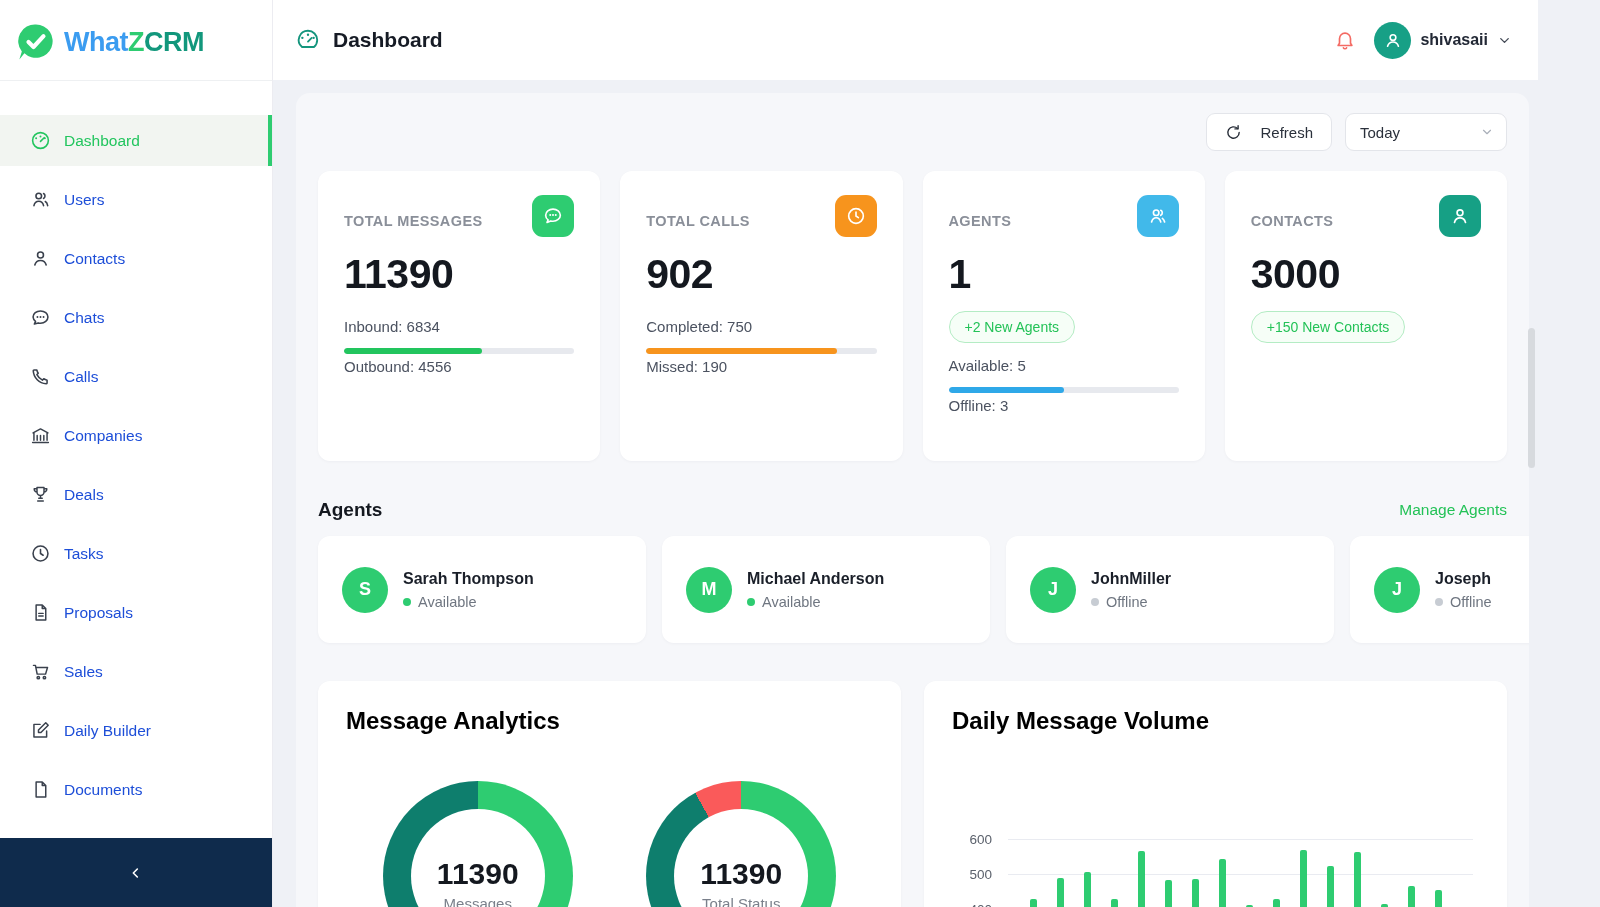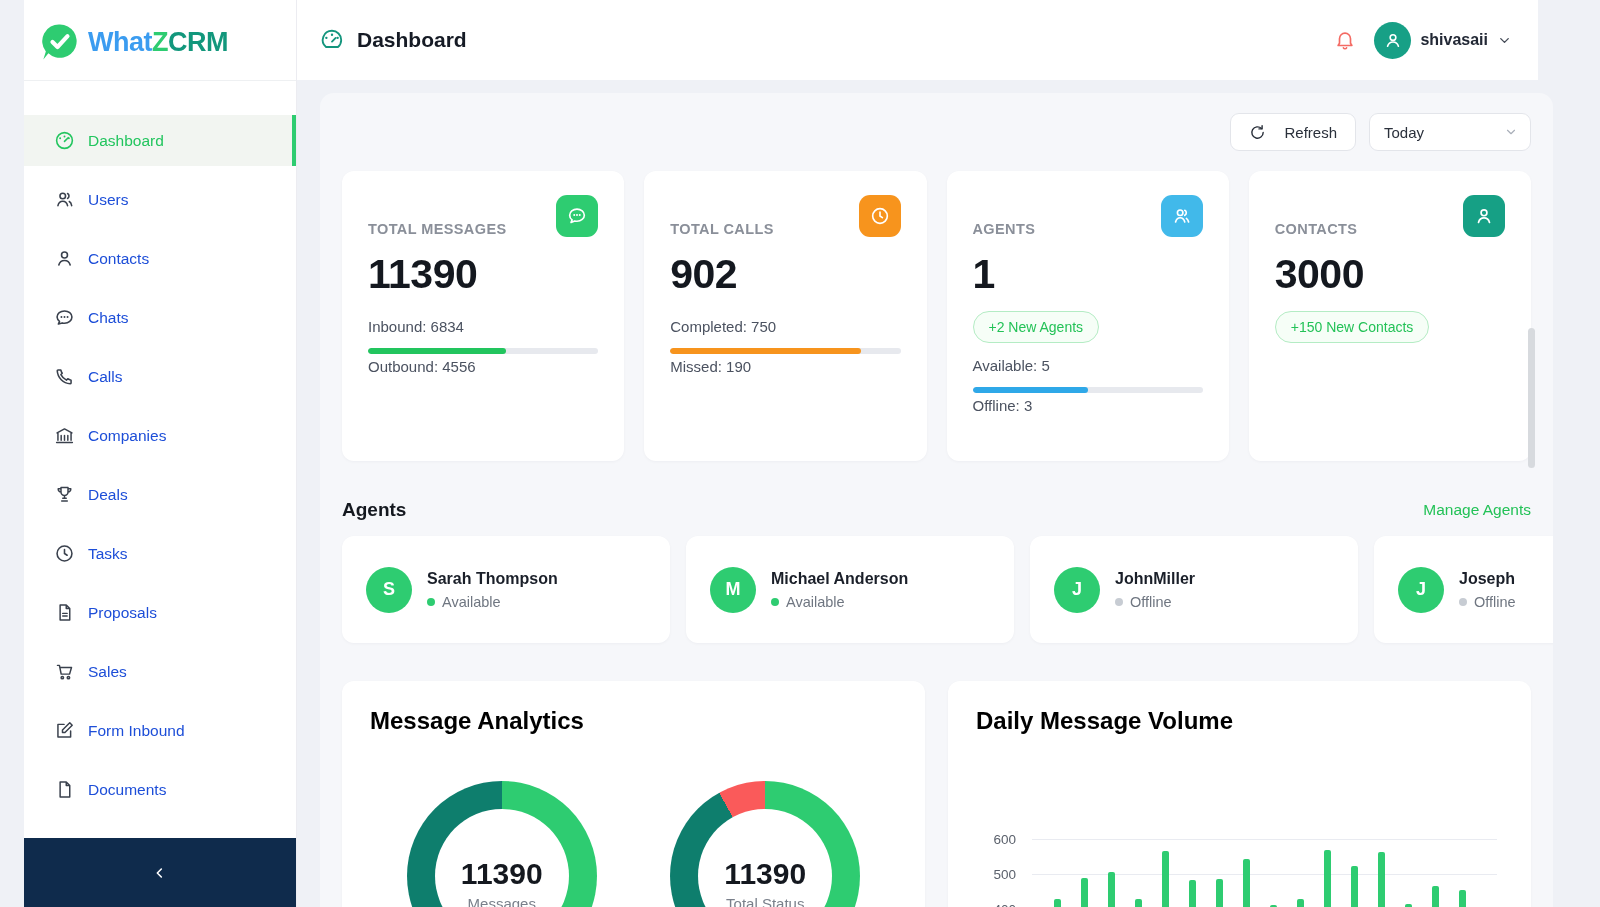--- a/index.html
+++ b/index.html
@@ -1,18 +1,18 @@
 <!DOCTYPE html>
 <html><head>
 <meta charset="utf-8">
 <style>
   * { margin:0; padding:0; box-sizing:border-box; }
   html,body { width:1600px; height:907px; overflow:hidden; background:#eff1f6;
               font-family:"Liberation Sans","DejaVu Sans",sans-serif; color:#1f2430; }
-  .app { display:flex; width:1538px; height:907px;padding-left:24px; }
+  .app { display:flex; width:1538px; height:907px; }
 
   
   .sidebar { width:273px; min-width:273px; background:#ffffff; border-right:1px solid #ececf1;
              position:relative; overflow:hidden; }
   .logo-row { display:flex; align-items:center; gap:8px; padding:22px 0 18px 16px;
               border-bottom:1px solid #eef0f2; }
   .logo-mark { width:40px; height:40px; }
   .wordmark { font-size:27px; font-weight:800; letter-spacing:-0.5px; }
   .wm-blue { color:#3b9cf0; }
   .wm-green { color:#2ecc71; }
@@ -51,21 +51,21 @@
                  cursor:pointer; font-weight:500; }
   .select-period { display:flex; align-items:center; justify-content:space-between; background:#fff;
                    border:1px solid #e3e5ea; border-radius:9px; height:38px; width:162px;
                    padding:0 12px 0 14px; font-size:15px; color:#2a303b; cursor:pointer; }
   .select-period .chev { color:#a9afb9; }
 
   
   .stats-row { display:flex; gap:20px; margin-top:20px; }
   .stat-card { width:290px; height:290px; background:#fff; border-radius:12px; padding:24px 26px;
                box-shadow:0 1px 3px rgba(20,30,60,0.04); }
-  .stat-top { display:flex; justify-content:space-between; align-items:flex-end; }
+  .stat-top { display:flex; justify-content:space-between; align-items:center; }
   .stat-label { font-size:14.5px; letter-spacing:0.4px; color:#8a8f99; font-weight:600; margin-top:10px; }
   .stat-icon { width:42px; height:42px; border-radius:11px; display:flex; align-items:center;
                justify-content:center; color:#fff; }
   .stat-value { font-size:41px; font-weight:800; color:#14181f; margin-top:14px; letter-spacing:-0.5px; }
   .stat-line { font-size:15px; color:#4b5260; margin-top:20px; }
   .stat-line.second { margin-top:4px; }
   .progress { height:6px; border-radius:4px; background:#e7e9ee; margin-top:13px; overflow:hidden; }
   .progress > i { display:block; height:100%; border-radius:4px; }
   .badge { display:inline-block; margin-top:13px; padding:7px 15px; border:1px solid #b4ecc4;
            background:#f6fef7; color:#23c257; font-size:14px; border-radius:999px; font-weight:500; }
@@ -211,21 +211,21 @@
         </span>
         <span class="nav-label">Sales</span>
       </div>
       <div class="nav-item">
         <span class="nav-icon">
           <svg class="icon-svg" width="21" height="21" viewBox="0 0 24 24" fill="none" stroke="currentColor" stroke-width="1.7" stroke-linecap="round" stroke-linejoin="round">
               <path d="M11.5 5H4.5v14.5H19V12.5"></path>
               <path d="M18 3.2l2.8 2.8-8.3 8.3H9.7v-2.8z"></path>
             </svg>
         </span>
-        <span class="nav-label">Form Inbound</span>
+        <span class="nav-label">Daily Builder</span>
       </div>
       <div class="nav-item">
         <span class="nav-icon">
           <svg class="icon-svg" width="21" height="21" viewBox="0 0 24 24" fill="none" stroke="currentColor" stroke-width="1.7" stroke-linecap="round" stroke-linejoin="round">
               <path d="M7 3.5h7l4 4v13H7zM14 3.5v4h4"></path>
             </svg>
         </span>
         <span class="nav-label">Documents</span>
       </div>
     </nav>

